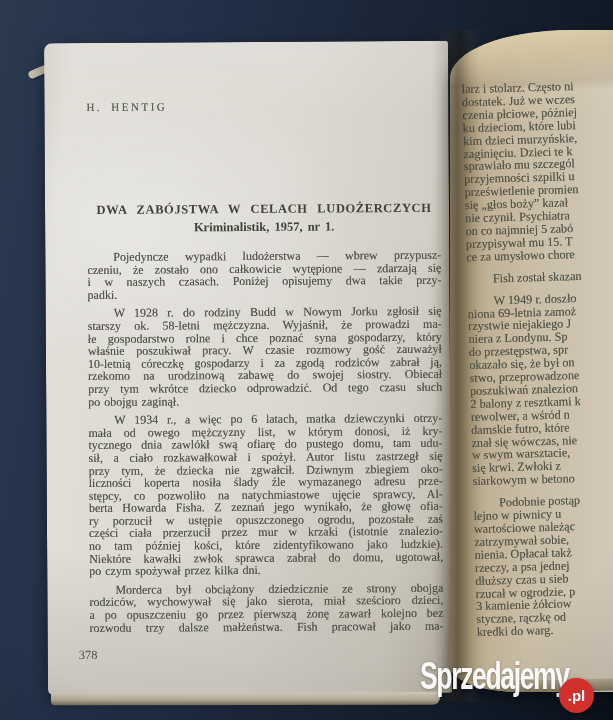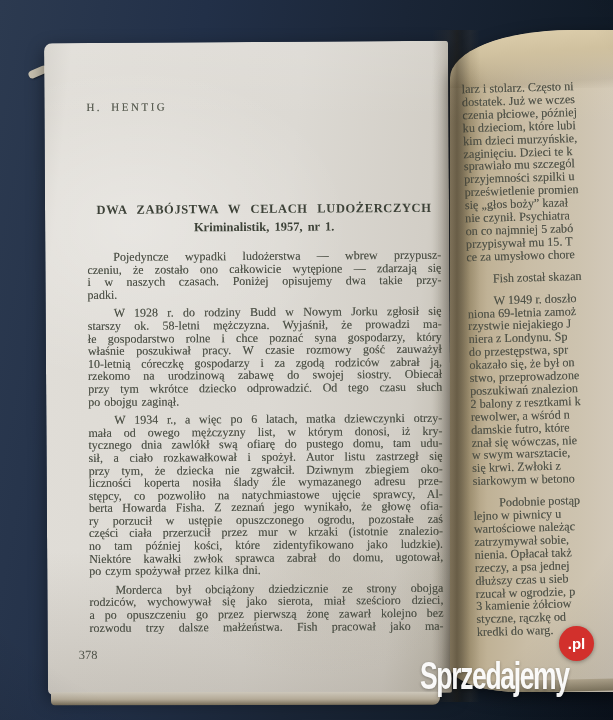--- a/index.html
+++ b/index.html
@@ -91,21 +91,21 @@
   .watermark { position:absolute; left:0; top:0; width:613px; height:720px; z-index:10; pointer-events:none; }
   .wm-brand {
     position:absolute; left:420px; top:656px;
     font-family:"Liberation Sans", sans-serif; font-weight:bold;
     font-size:39px; line-height:40px; letter-spacing:-2px;
     transform:scaleX(0.68); transform-origin:left top;
     color:#fdfdfd; opacity:0.96;
     text-shadow:0 1px 4px rgba(0,0,0,0.30);
   }
   .wm-badge {
-    position:absolute; left:559px; top:626px; width:35px; height:35px;
+    position:absolute; left:559px; top:678px; width:35px; height:35px;
     border-radius:50%; background:#d2302c;
     display:flex; align-items:center; justify-content:center;
     font-family:"Liberation Sans", sans-serif; font-weight:bold; font-size:15px; color:#ffffff;
     box-shadow:0 1px 4px rgba(0,0,0,0.35);
   }
 </style>
 </head>
 <body>
 
 <div class="photo">

